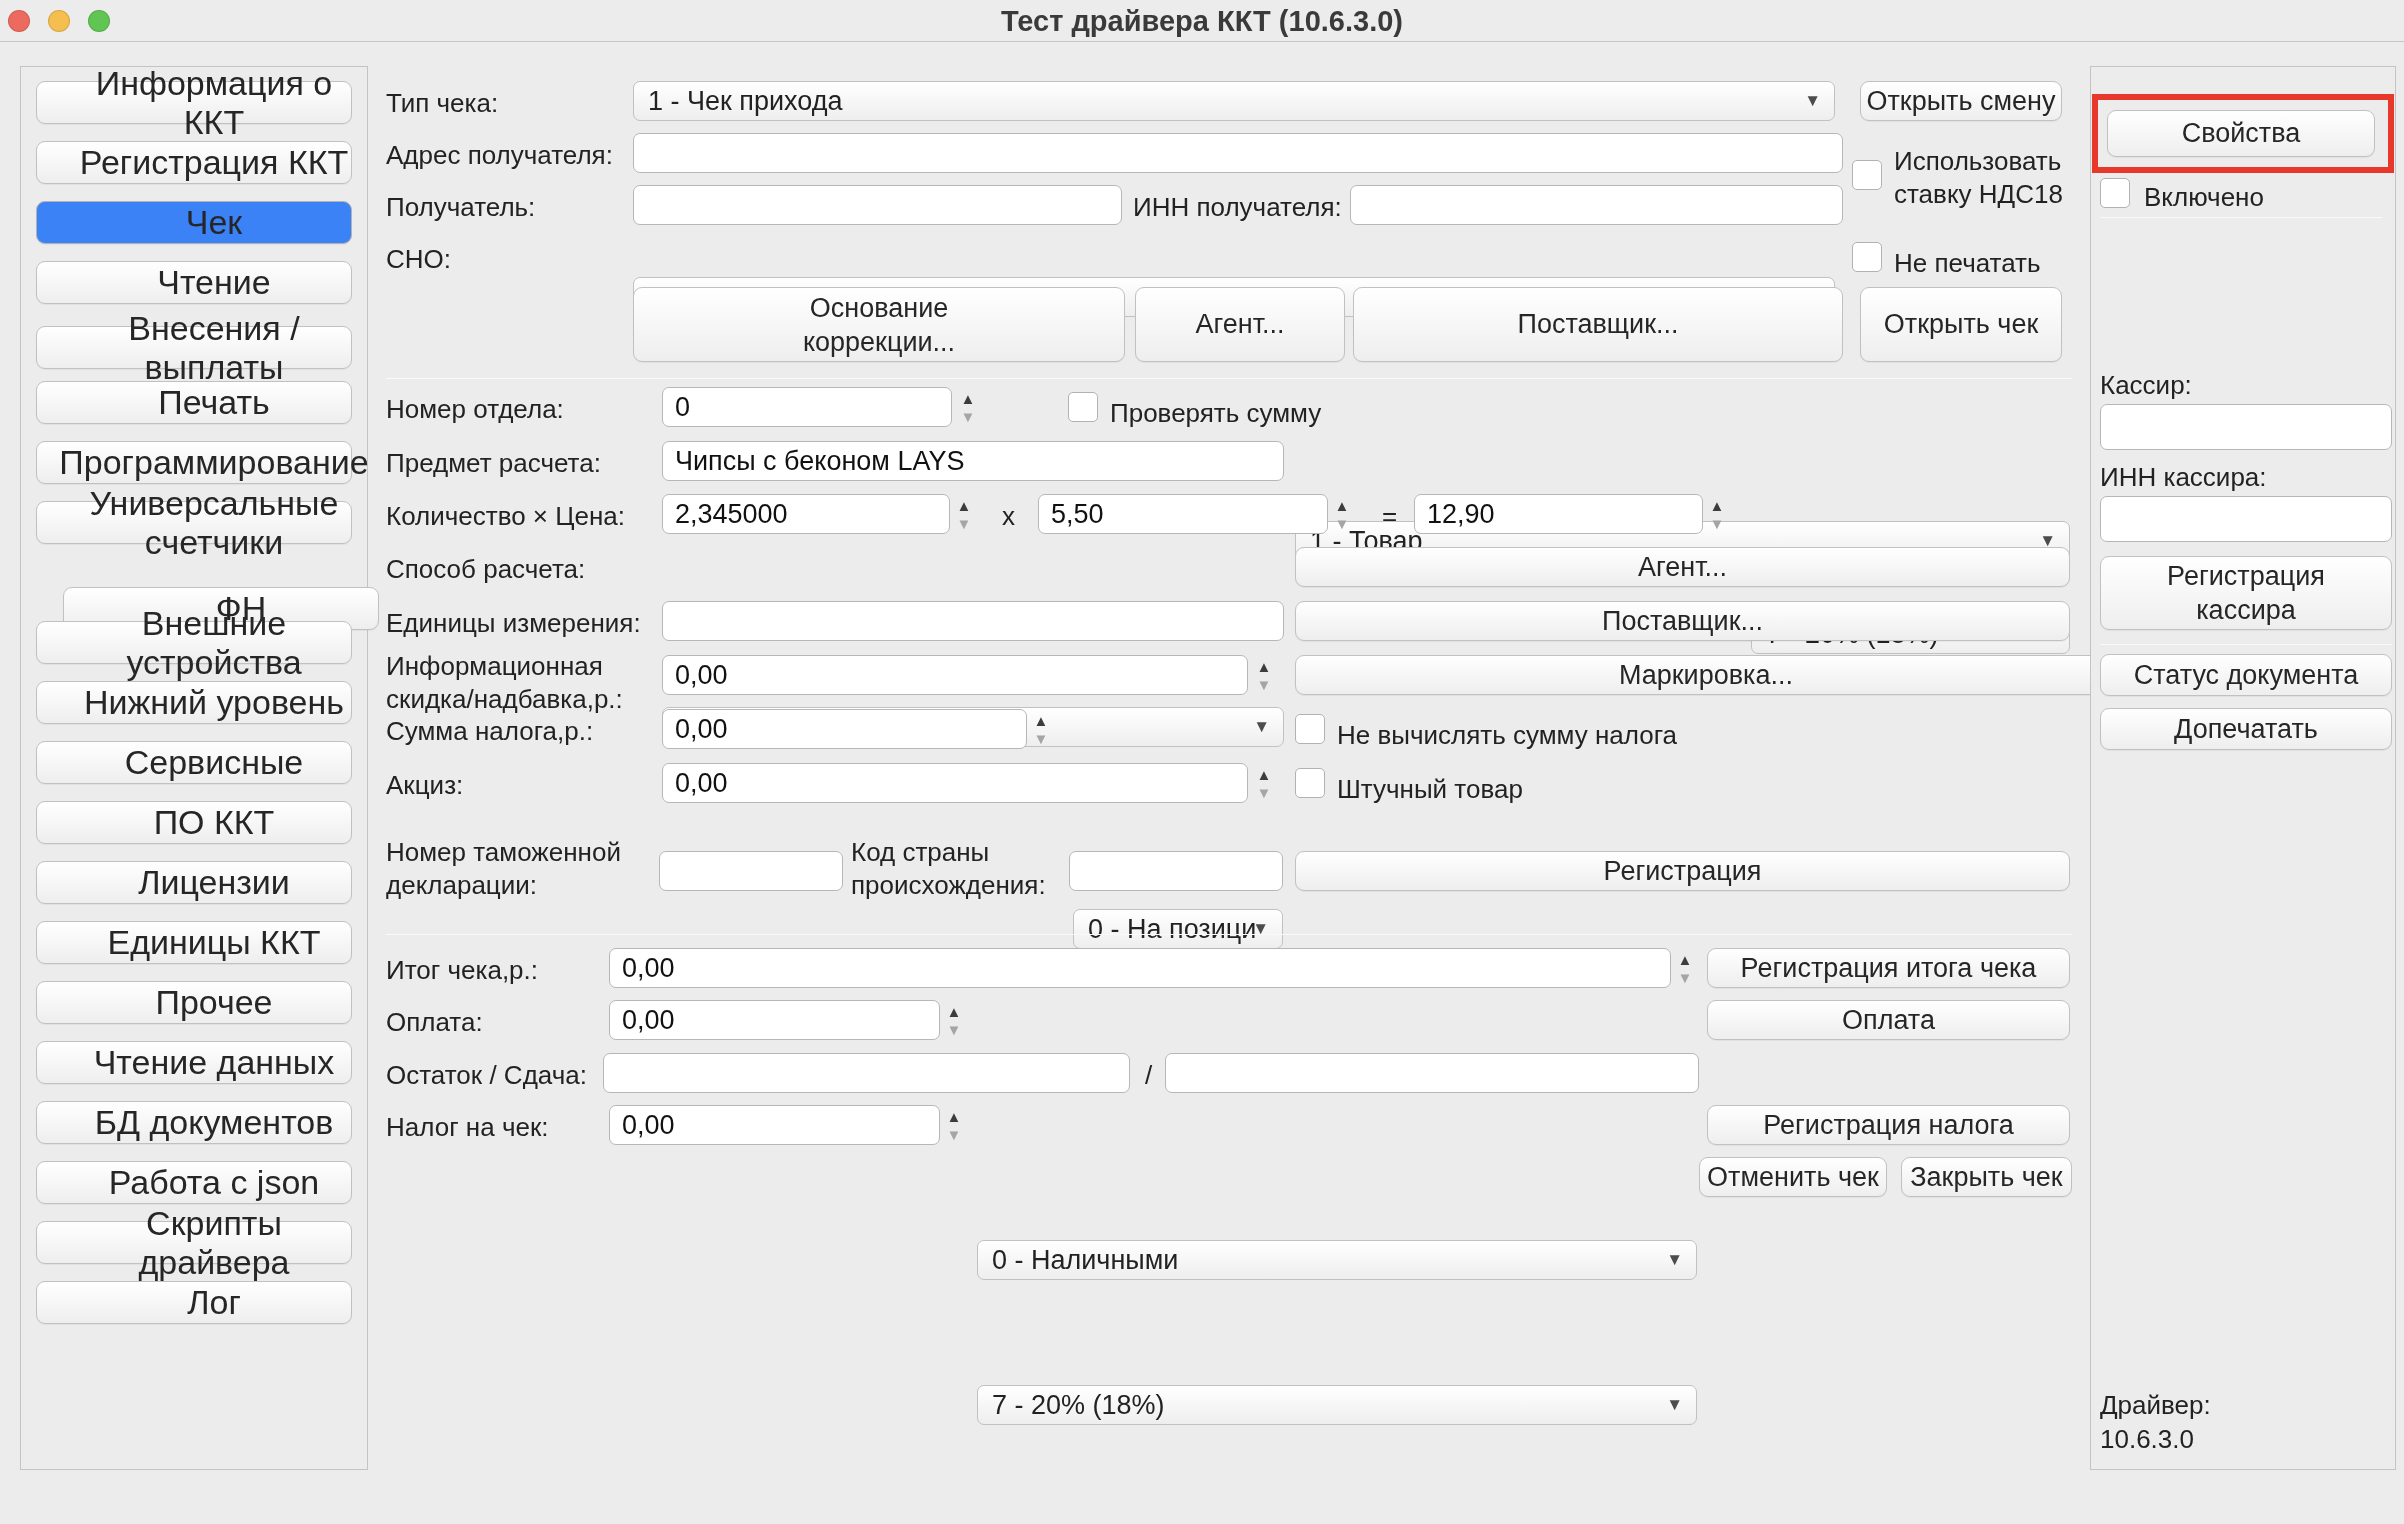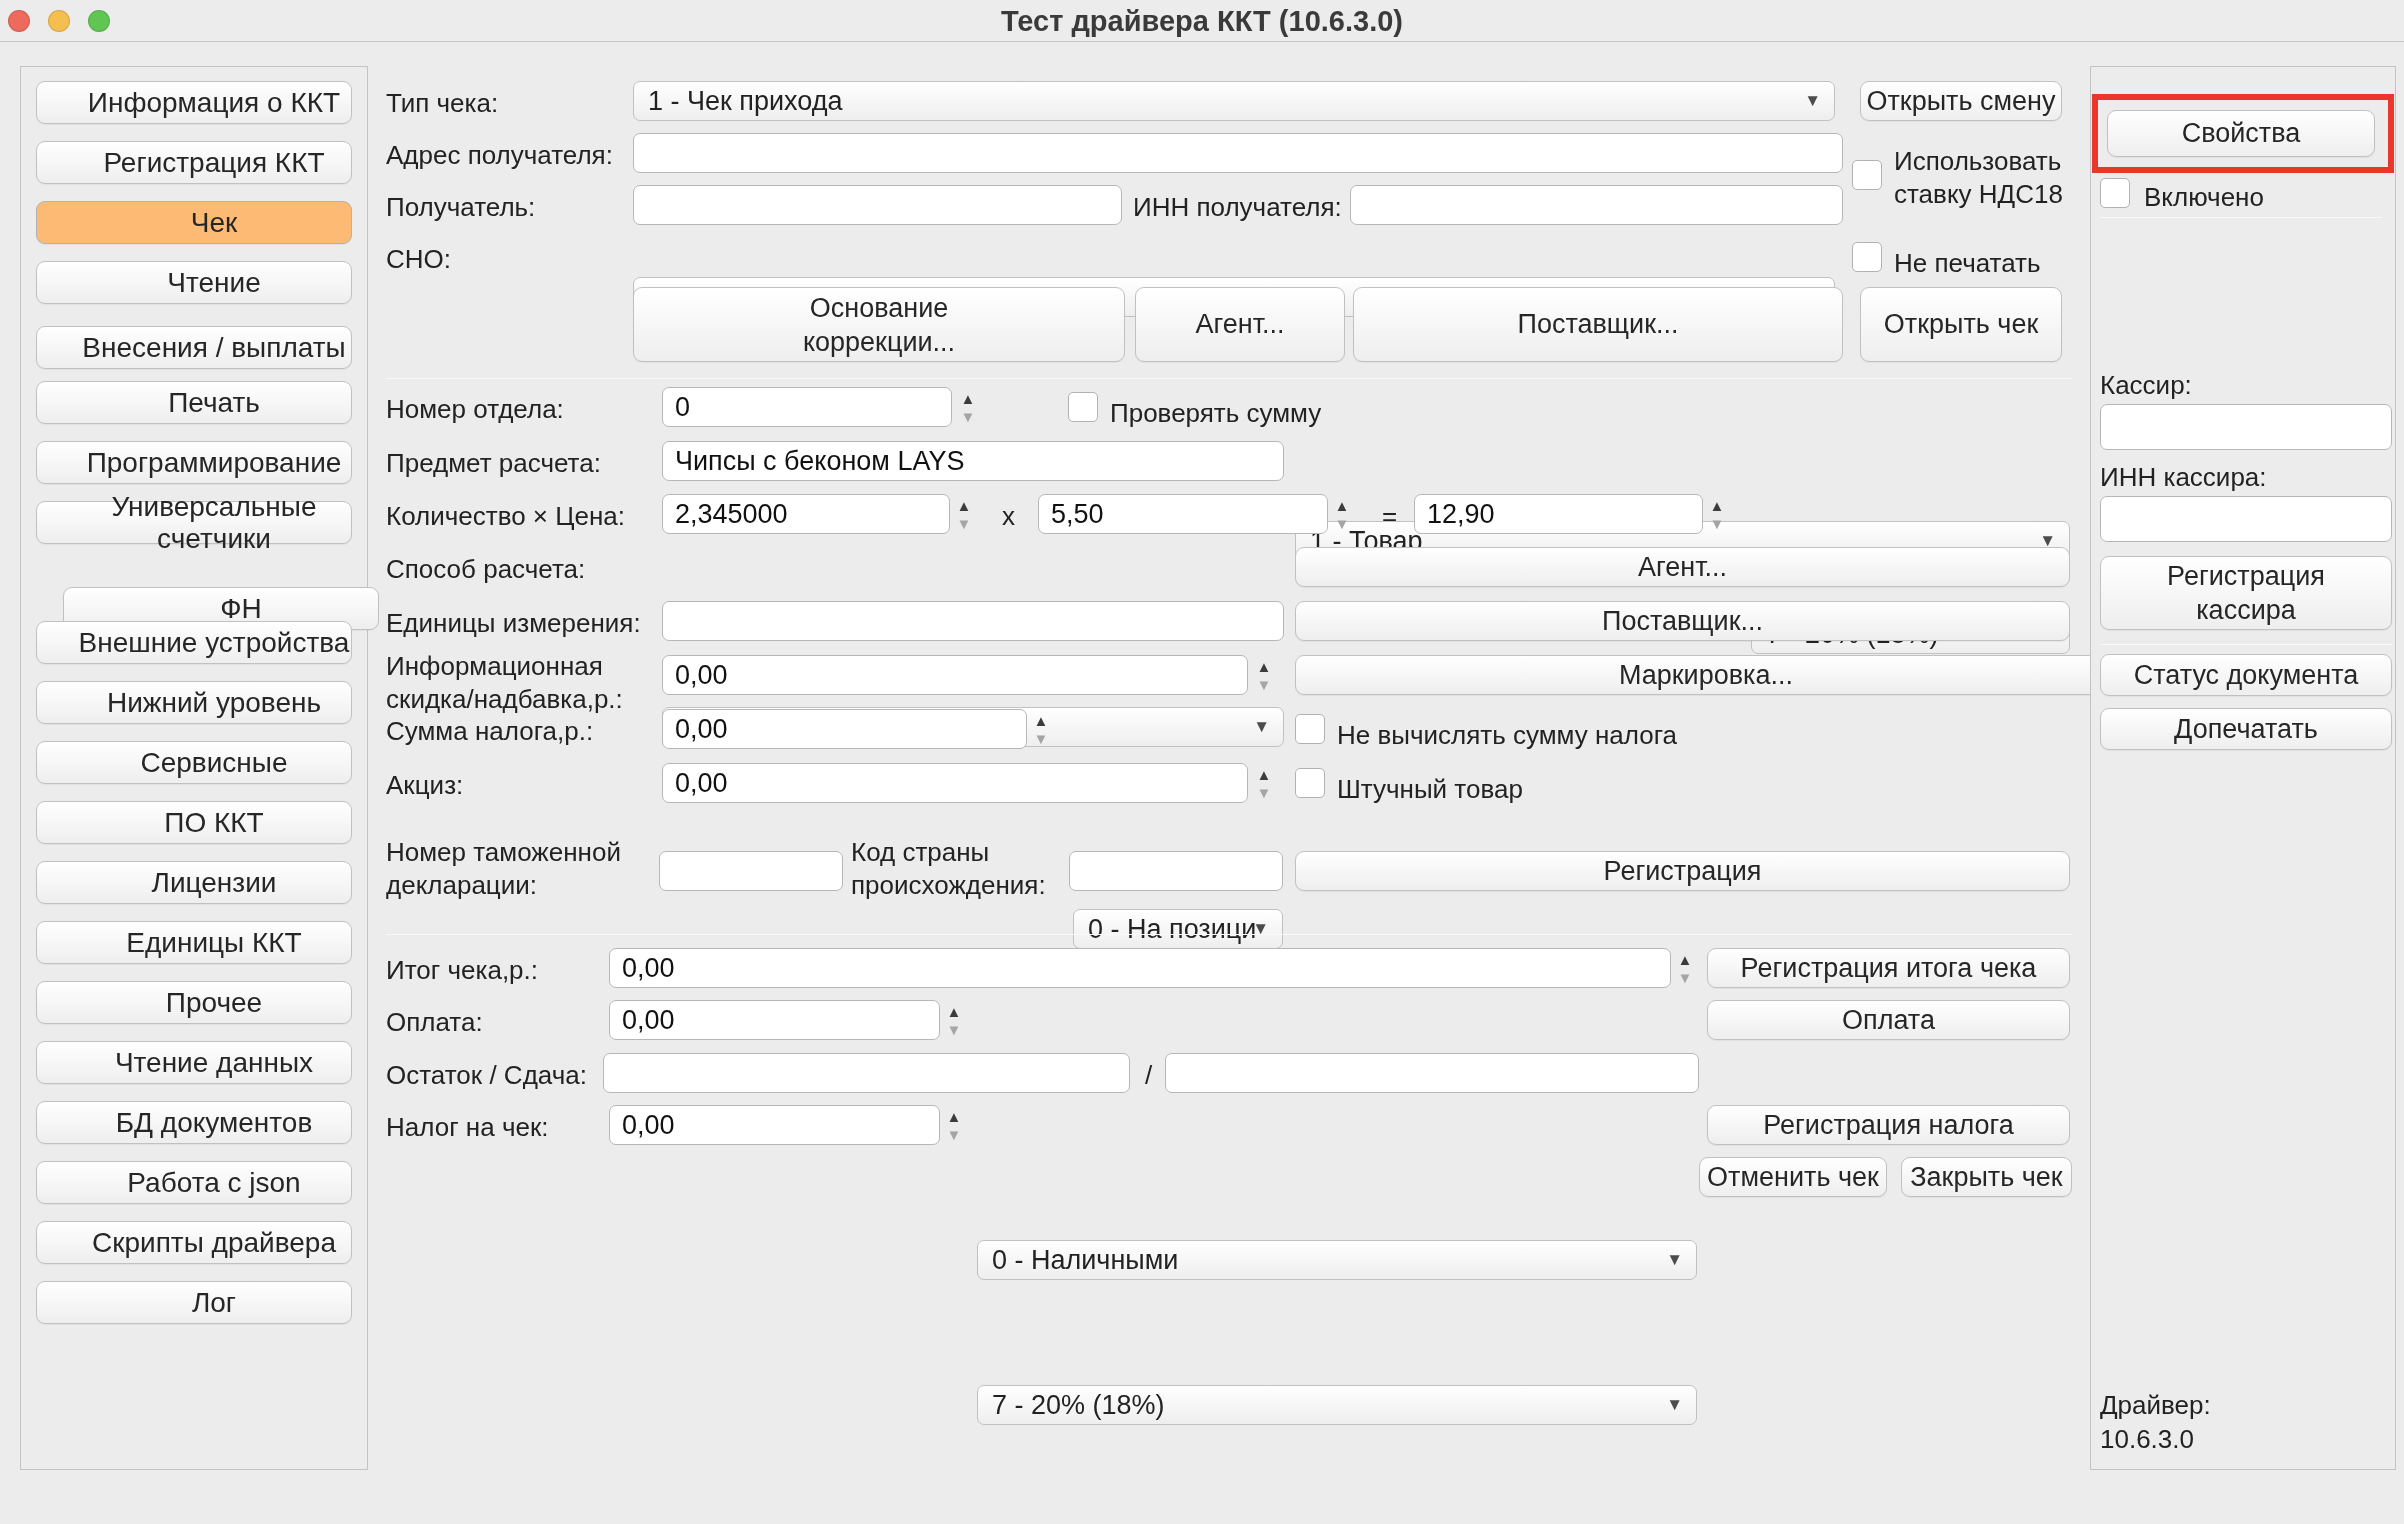--- a/index.html
+++ b/index.html
@@ -20,22 +20,22 @@
   .panel { border:1px solid #c3c3c3; background:#ececec; }
 
   
   .btn {
     display:flex; align-items:center; justify-content:center;
     background:linear-gradient(#ffffff,#eeeeee);
     border:1px solid #c1c1c1; border-radius:9px;
     font-size:27px; color:#262626; text-align:center;
     box-shadow:0 1px 1px rgba(0,0,0,0.05); cursor:default;
   }
-  .sbtn { font-size:28px;padding-left:40px; }
-  .sbtn.active { background:#fdba74; border-color:#b3b3b3; }
+  .sbtn { font-size:34px;padding-left:40px; }
+  .sbtn.active { background:#3b82f6; border-color:#b3b3b3; }
 
   
   .lbl { font-size:26px; color:#222; white-space:nowrap; }
   .ml  { white-space:pre-line; line-height:33px; }
   .btn .ml { line-height:34px; }
 
   
   .input {
     background:#fff; border:1px solid #b7b7b7; border-radius:7px;
     font-size:27px; padding:0 12px; color:#111; font-family:inherit; outline:none;

